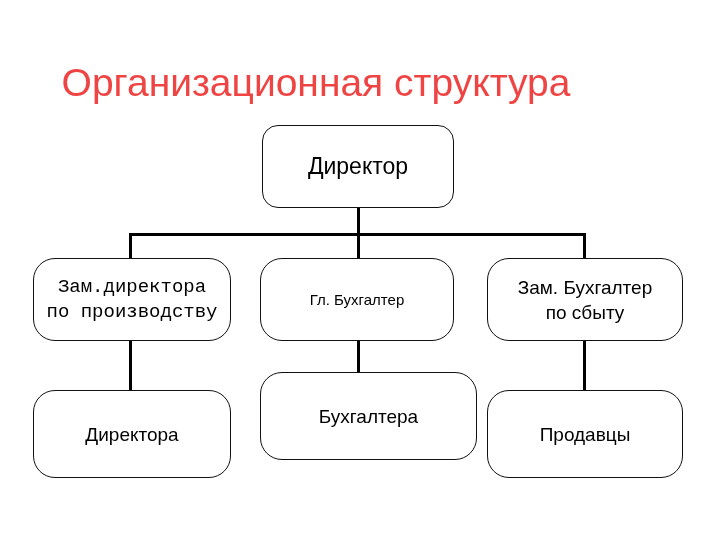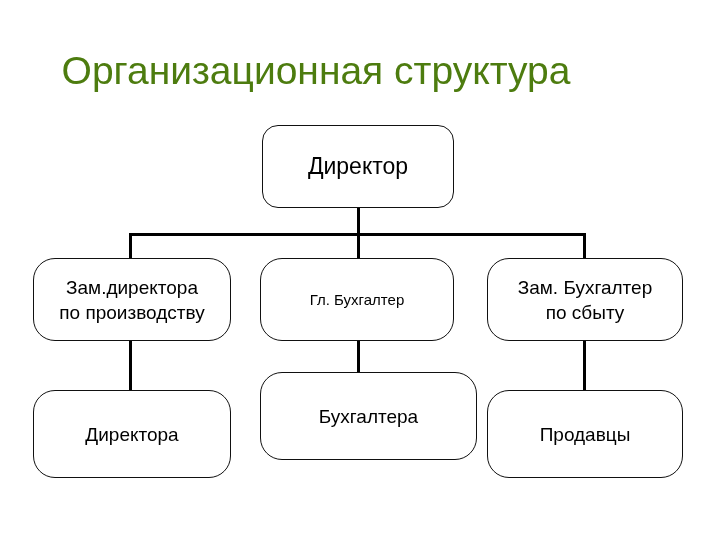--- a/index.html
+++ b/index.html
@@ -12,27 +12,27 @@
     width: 720px;
     height: 540px;
     background: #ffffff;
     overflow: hidden;
     font-family: "Liberation Sans", "DejaVu Sans", sans-serif;
     color: #000000;
   }
   #title {
     position: absolute;
     left: 0;
-    top: 48px;
+    top: 60px;
     width: 632px;
     text-align: center;
     font-size: 39px;
     line-height: 46px;
     font-weight: 400;
-    color: #4d7c0f;
+    color: #ef4444;
     letter-spacing: 0px;
     white-space: nowrap;
   }
 
   
   .node {
     position: absolute;
     box-sizing: border-box;
     background: #ffffff;
     border: 1.6px solid #111111;
@@ -60,20 +60,21 @@
     border-radius: 16px;
   }
   #node-director .label { font-size: 23px; line-height: 27px; }
 
   
   #node-deputy-production {
     left: 33px;
     top: 258px;
     width: 198px;
     height: 83px;
+    font-family: Liberation Mono, monospace;
   }
   #node-deputy-production .label { font-size: 19px; line-height: 25px; }
 
   #node-chief-accountant {
     left: 260px;
     top: 258px;
     width: 194px;
     height: 83px;
   }
   #node-chief-accountant .label { font-size: 15px; line-height: 20px; }

